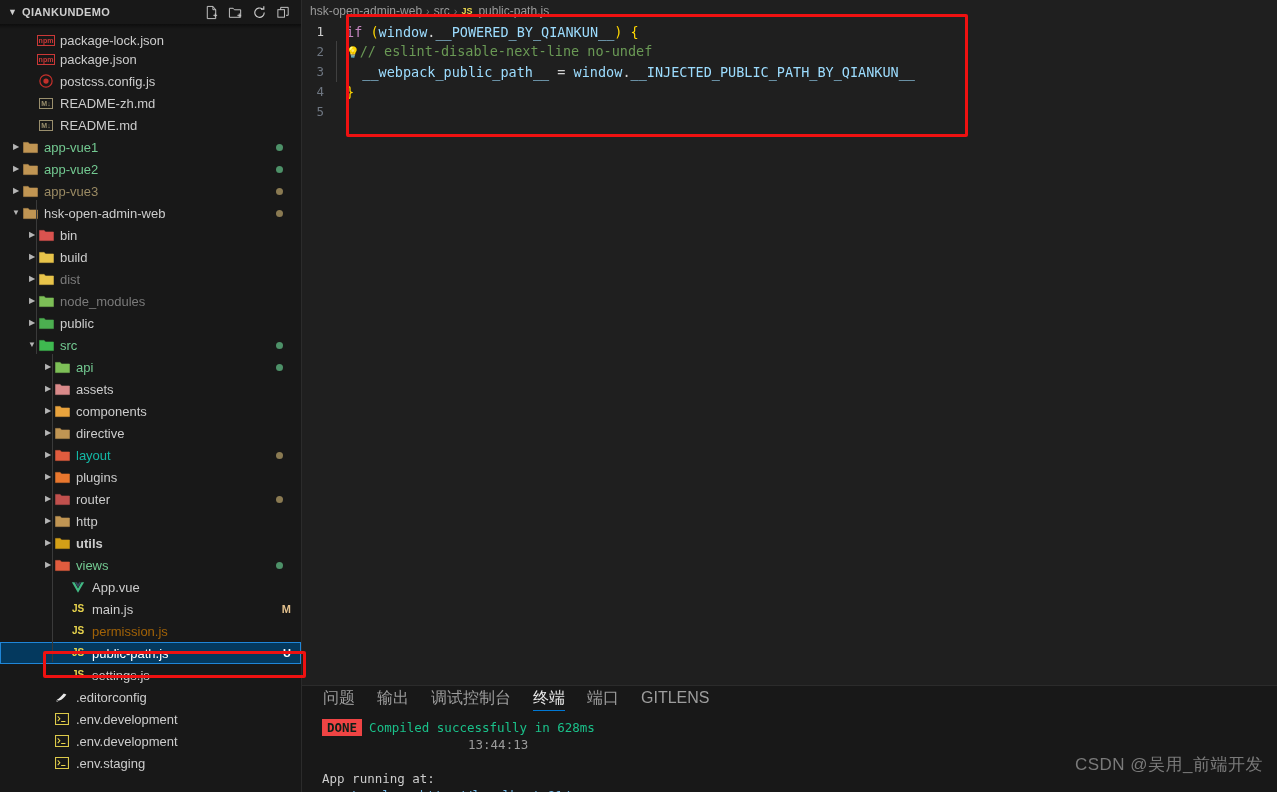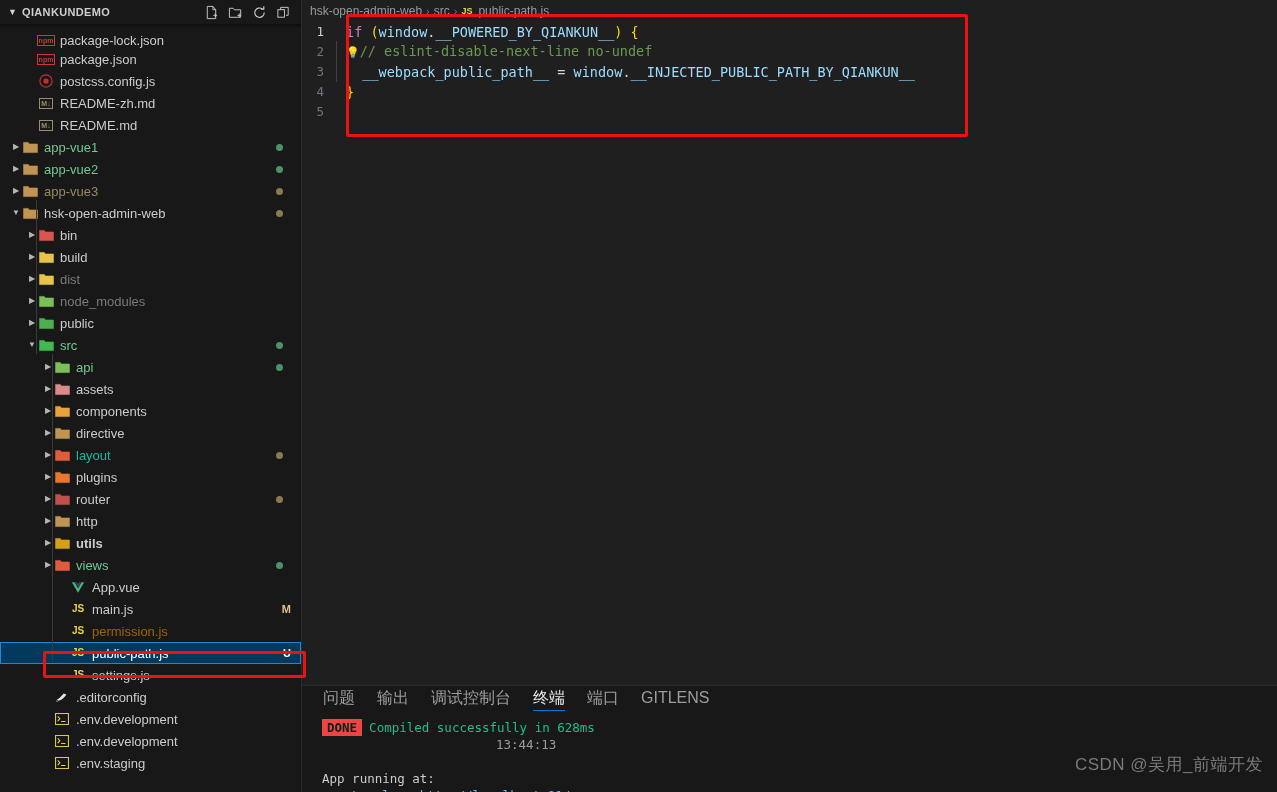--- a/index.html
+++ b/index.html
@@ -119,21 +119,21 @@
     content:""; position:absolute; left:11px; right:11px; bottom:0;
     height:1px; background:#0078d4;
   }
   .term { padding:8px 0 0 20px; font-family:"DejaVu Sans Mono", monospace; font-size:12.5px; }
   .tline { height:17px; line-height:17px; white-space:pre; color:#cccccc; }
   .done-badge {
     display:inline-block; background:#ef4444; color:#0b2018;
     font-weight:bold; padding:0 5px; margin-right:7px;
   }
   .t-green { color:#1ac18a; }
-  .t-dim { color:#9b9b9b;margin-left:28px; }
+  .t-dim { color:#9b9b9b; }
   .t-blue { color:#6fb3e0; }
 
   .watermark {
     position:absolute; right:14px; bottom:16px; color:#7a7a7a;
     font-size:17px; letter-spacing:.5px; z-index:30;
   }
 </style>
 </head>
 <body>
 

